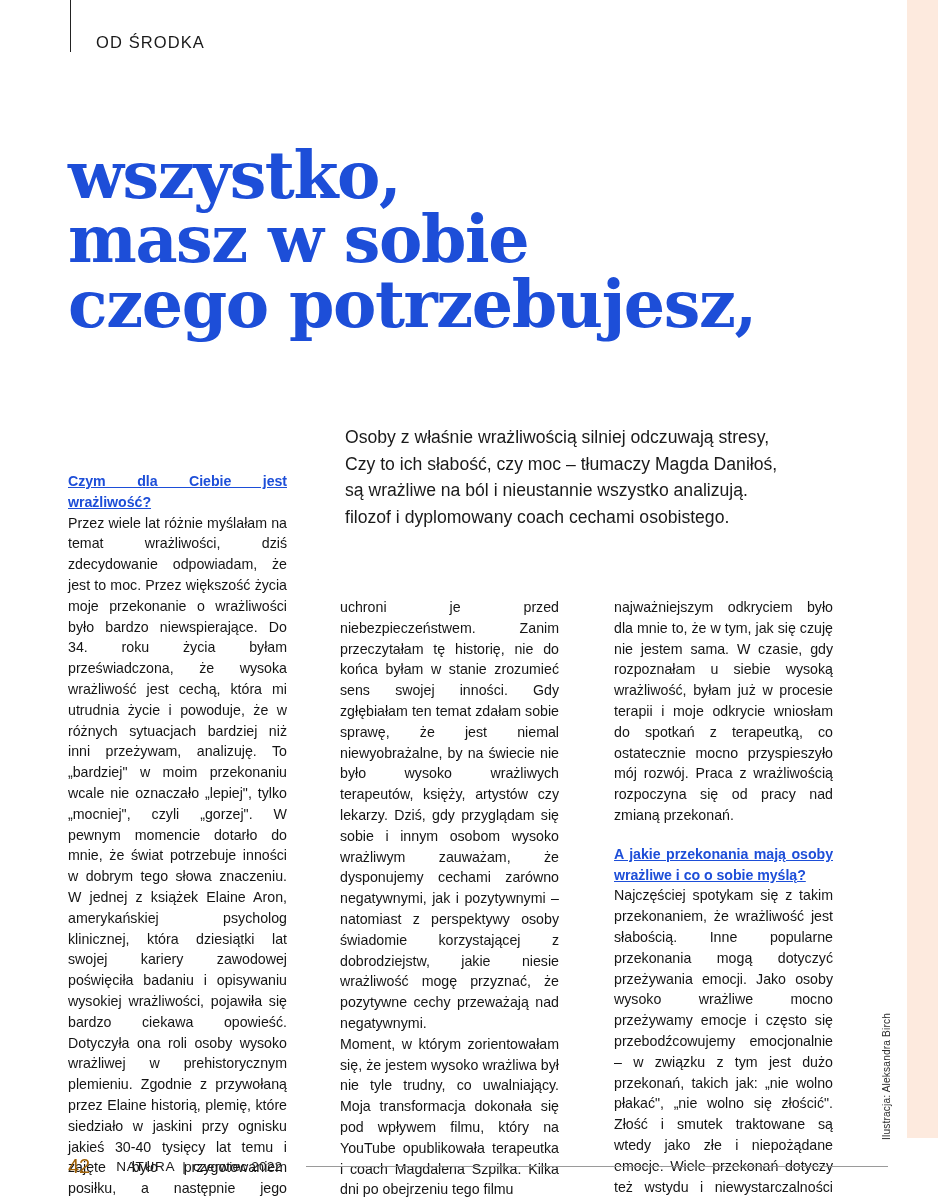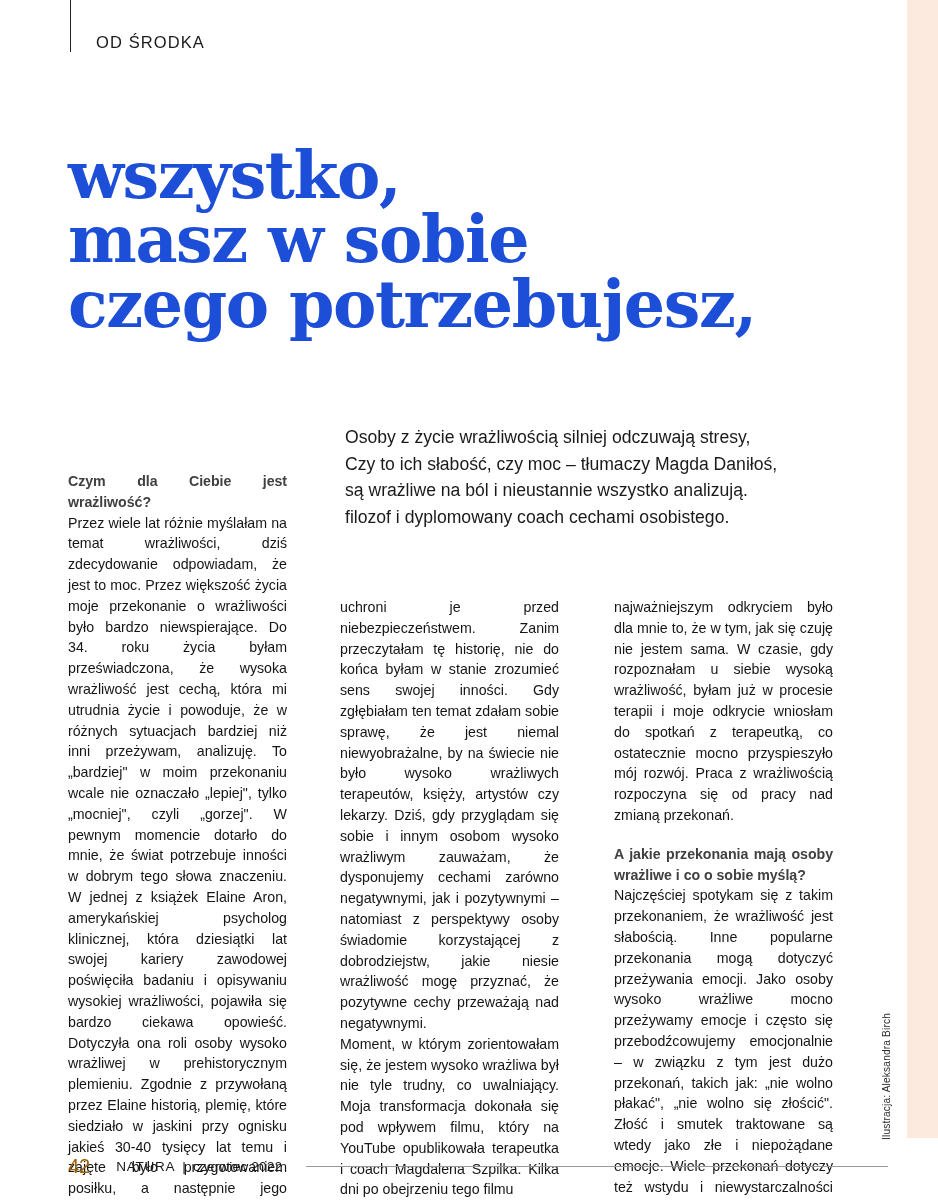--- a/index.html
+++ b/index.html
@@ -84,22 +84,23 @@
   }
   .col-1 { top:471px; left:68px;  width:219px; }
   .col-2 { top:597px; left:340px; width:219px; }
   .col-3 { top:597px; left:614px; width:219px; }
 
   .col p { margin:0; text-align:justify; }
   .col p.spaced { margin-top:18px; }
   .qhead {
     font-weight:700;
     text-align:right;
-    color:#404040;
+    color:#1d4ed8;
     letter-spacing:-0.05px;
+    text-decoration:underline;
   }
 
   
   .credit {
     position:absolute;
     top:1010px;
     left:881px;
     width:130px;
     transform-origin:0 0;
     transform:rotate(-90deg) translate(-100%, 0);
@@ -162,21 +163,21 @@
     <div class="kicker">OD ŚRODKA</div>
   </div>
 
   <h1 class="headline">
     <span class="hl-line">wszystko,</span>
     <span class="hl-line">masz w sobie</span>
     <span class="hl-line">czego potrzebujesz,</span>
   </h1>
 
   <div class="lead">
-    <span class="lead-line">Osoby z życie wrażliwością silniej odczuwają stresy,</span>
+    <span class="lead-line">Osoby z właśnie wrażliwością silniej odczuwają stresy,</span>
     <span class="lead-line">Czy to ich słabość, czy moc  – tłumaczy Magda Daniłoś,</span>
     <span class="lead-line">są wrażliwe na ból i nieustannie wszystko analizują.</span>
     <span class="lead-line">filozof i dyplomowany coach cechami osobistego.</span>
   </div>
 
   <div class="col col-1">
     <p class="qhead">Czym dla Ciebie jest wrażliwość?</p>
     <p>Przez wiele lat różnie myślałam na temat wrażliwości, dziś zdecydowanie odpowiadam, że jest to moc. Przez większość życia moje przekonanie o wrażliwości było bardzo niewspierające. Do 34. roku życia byłam przeświadczona, że wysoka wrażliwość jest cechą, która mi utrudnia życie i powoduje, że w różnych sytuacjach bardziej niż inni przeżywam, analizuję. To „bardziej" w moim przekonaniu wcale nie oznaczało „lepiej", tylko „mocniej", czyli „gorzej". W pewnym momencie dotarło do mnie, że świat potrzebuje inności w dobrym tego słowa znaczeniu. W jednej z książek Elaine Aron, amerykańskiej psycholog klinicznej, która dziesiątki lat swojej kariery zawodowej poświęciła badaniu i opisywaniu wysokiej wrażliwości, pojawiła się bardzo ciekawa opowieść. Dotyczyła ona roli osoby wysoko wrażliwej w prehistorycznym plemieniu. Zgodnie z przywołaną przez Elaine historią, plemię, które siedziało w jaskini przy ognisku jakieś 30-40 tysięcy lat temu i zajęte było przygotowaniem posiłku, a następnie jego konsumpcją, nie było w stanie zauważyć, że pod wpływem rozchodzących się w powietrzu zapachów wokół jaskini zaczęły gromadzić się dzikie zwierzęta. To właśnie osoba wrażliwa była tym członkiem społeczności, który jako pierwszy wychwycił nadciągające zagrożenie. Stanęła w roli stróża, który zaalarmuje całe plemię i tym samym</p>
   </div>
 

